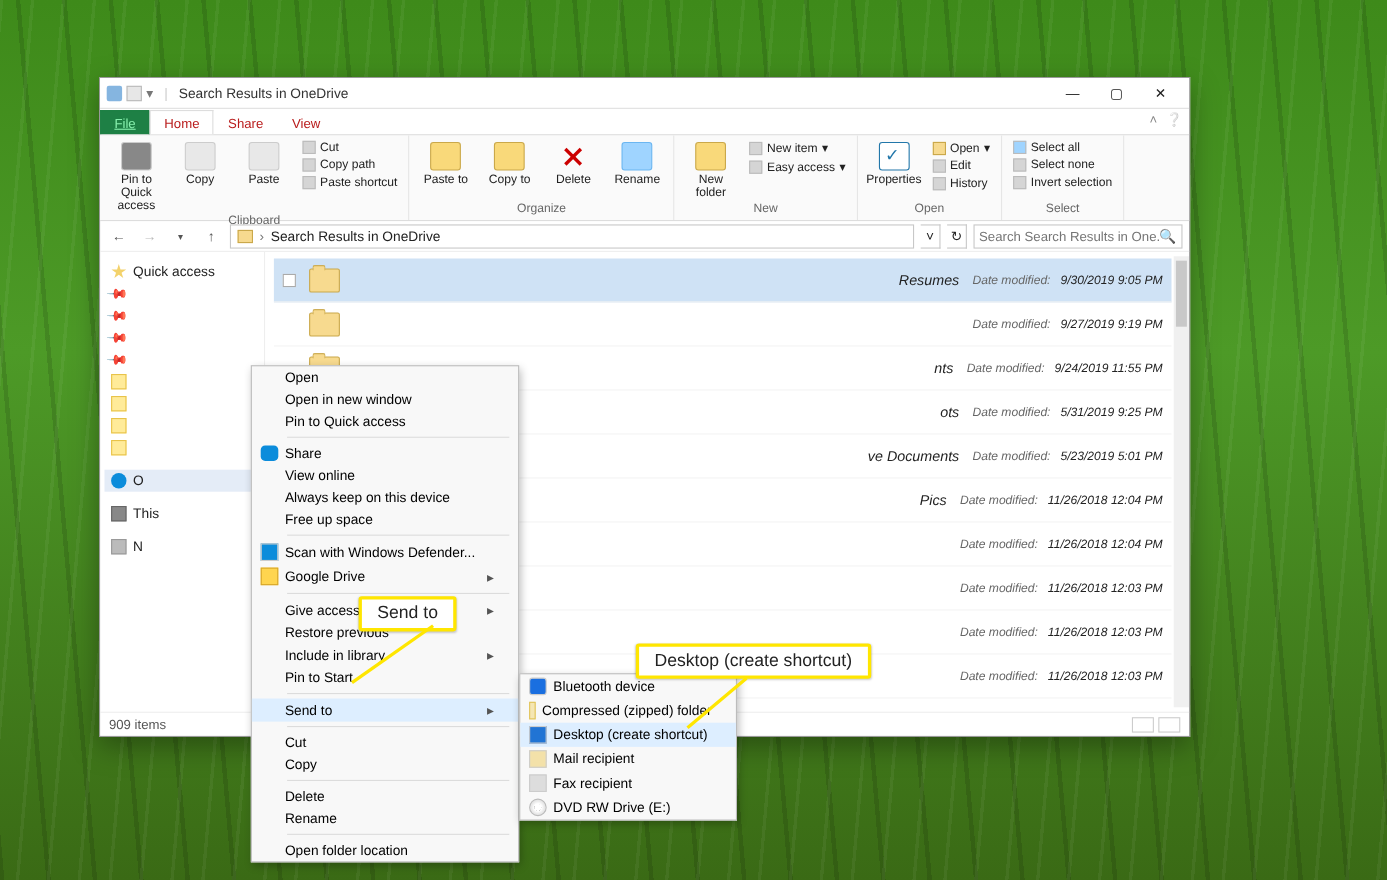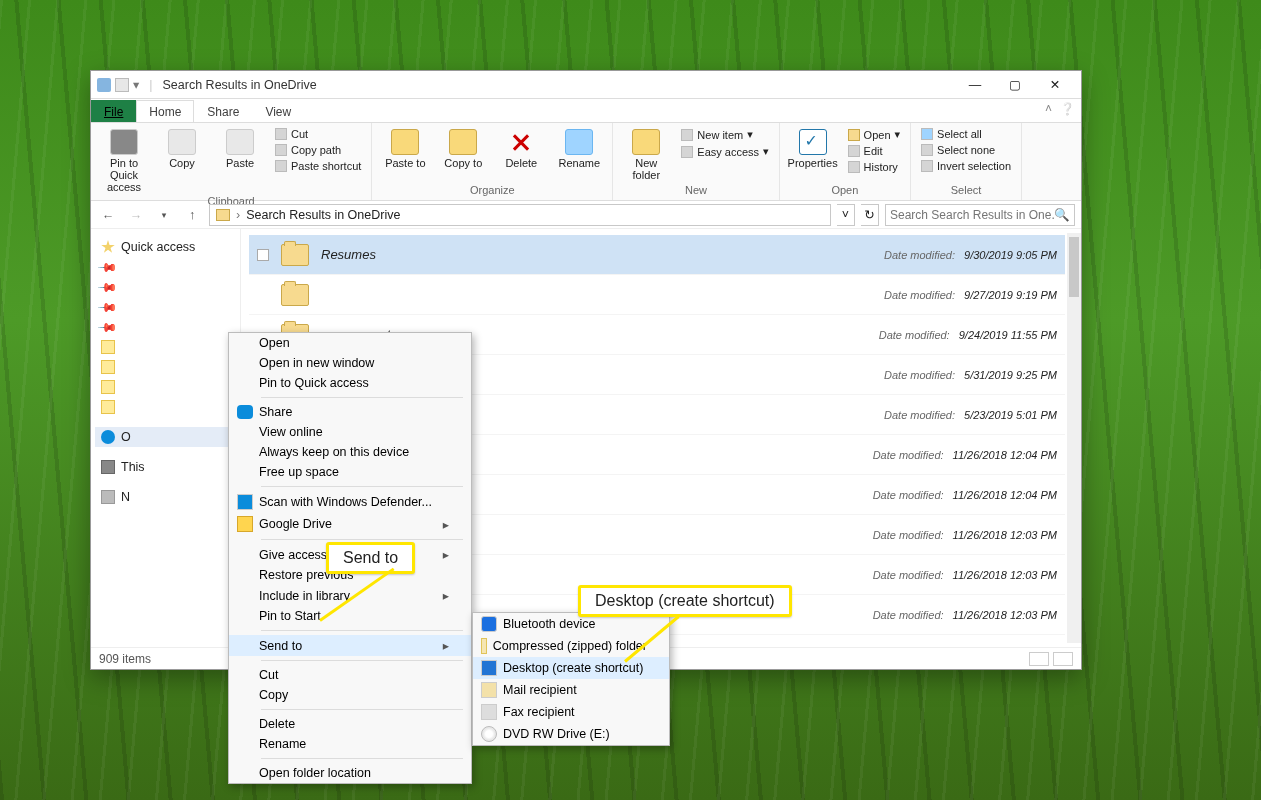--- a/index.html
+++ b/index.html
@@ -21,22 +21,22 @@
 .titlebar { height:28px; display:flex; align-items:center; padding:0 6px; gap:6px; background:#fff; border-bottom:1px solid #ddd; }
 .titlebar .sys-icons { display:flex; gap:4px; align-items:center; }
 .sys-ico { width:14px; height:14px; background:#85b5e0; border-radius:2px; }
 .doc-ico { width:14px; height:14px; background:#e7e7e7; border:1px solid #bbb; }
 .titlebar .sep { color:#ccc; margin:0 4px; }
 .titlebar .title { flex:1; color:#333; }
 .winbtns { margin-left:auto; display:flex; }
 .winbtn { width:40px; height:28px; display:flex; align-items:center; justify-content:center; cursor:default; }
 
 .ribbon-tabs { height:24px; display:flex; align-items:flex-end; border-bottom:1px solid #ddd; background:#fff; position:relative; }
-.rtab { padding:4px 12px 3px; font-size:12px; color:#404040; border:1px solid transparent; border-bottom:none; }
-.rtab.file { background:#1e8045; color:#000000; border-color:#1e8045;text-decoration:underline; }
+.rtab { padding:4px 12px 3px; font-size:12px; color:#b91c1c; border:1px solid transparent; border-bottom:none; }
+.rtab.file { background:#1e8045; color:#86efac; border-color:#1e8045;text-decoration:underline; }
 .rtab.active { background:#fff; border-color:#ddd; }
 .help-icons { position:absolute; right:6px; top:3px; display:flex; gap:8px; align-items:center; font-size:12px; }
 
 .ribbon { height:78px; background:#fafafa; border-bottom:1px solid #ddd; display:flex; font-size:11px; }
 .rgroup { border-right:1px solid #e6e6e6; padding:2px 6px; display:flex; flex-direction:column; }
 .rgroup .body { flex:1; display:flex; align-items:flex-start; gap:4px; padding-top:2px; }
 .rgroup .label { text-align:center; font-size:11px; color:#666; padding-bottom:2px; }
 .bigbtn { display:flex; flex-direction:column; align-items:center; justify-content:flex-start; width:54px; padding:2px; text-align:center; gap:2px; }
 .bigbtn .ic { width:28px; height:26px; background:#e8e8e8; border:1px solid #ccc; border-radius:3px; }
 .bigbtn span { line-height:1.1; font-size:11px; white-space:pre-line; }
@@ -52,21 +52,21 @@
 .ic.fb{background:#9fd4ff!important;border-color:#6bb6f1!important;}
 
 .addrbar { height:28px; display:flex; align-items:center; padding:0 6px; gap:6px; border-bottom:1px solid #eee; }
 .navbtn { width:22px; height:22px; display:flex; align-items:center; justify-content:center; color:#555; }
 .breadcrumb { flex:1; height:22px; border:1px solid #c8c8c8; display:flex; align-items:center; padding:0 6px; gap:6px; background:#fff; }
 .breadcrumb .fldr { width:14px; height:12px; background:#f7da8f; border:1px solid #caa84a; }
 .addr-extra { width:18px; height:22px; border:1px solid #c8c8c8; border-left:none; display:flex; align-items:center; justify-content:center; }
 .search { width:190px; height:22px; border:1px solid #c8c8c8; display:flex; align-items:center; padding:0 4px; color:#888; }
 .search input { border:none; flex:1; font-size:12px; outline:none; color:#888; }
 
-.content { flex:1; display:flex; min-height:0; }
+.content { flex:1; display:flex; min-height:0;text-align:right; }
 .sidebar { width:150px; border-right:1px solid #eee; padding:8px 4px; font-size:12.5px; overflow:hidden; }
 .sb-item { display:flex; align-items:center; gap:6px; padding:3px 6px; white-space:nowrap; }
 .sb-star{width:14px;height:14px;background:#f3d26b;clip-path:polygon(50% 0,61% 35%,98% 35%,68% 57%,79% 91%,50% 70%,21% 91%,32% 57%,2% 35%,39% 35%);}
 .sb-pin { width:14px;height:14px;display:flex;align-items:center;justify-content:center;color:#2a6;transform:rotate(45deg);}
 .sb-fav{width:14px;height:14px;background:#ffeb99;border:1px solid #e8c34a;}
 .sb-cloud{width:14px;height:14px;border-radius:50%;background:#0b8cdb;}
 .sb-pc{width:14px;height:14px;background:#888;border:1px solid #666;}
 .sb-net{width:14px;height:14px;background:#bbb;border:1px solid #999;}
 .sb-current{background:#e4ecf7;}
 

